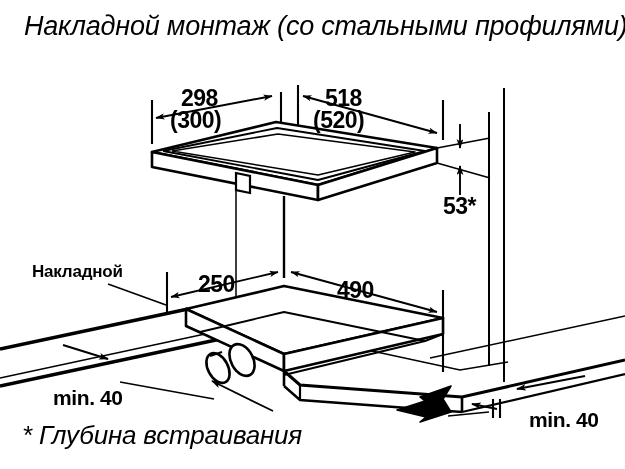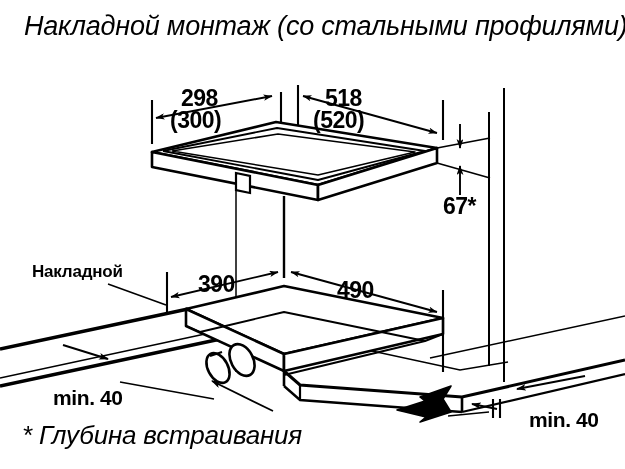--- a/index.html
+++ b/index.html
@@ -191,25 +191,25 @@
   </svg>
 
   <div class="txt title" style="left:24px; top:12px;">Накладной монтаж (со стальными профилями)</div>
 
   <div class="txt dim" style="left:181px; top:86px;text-align:right;">298</div>
   <div class="txt dim" style="left:170px; top:108px;">(300)</div>
 
   <div class="txt dim" style="left:325px; top:86px;">518</div>
   <div class="txt dim" style="left:313px; top:108px;">(520)</div>
 
-  <div class="txt dim" style="left:443px; top:194px;">67*</div>
+  <div class="txt dim" style="left:443px; top:194px;">53*</div>
 
   <div class="txt label" style="left:32px; top:263px;">Накладной</div>
 
-  <div class="txt dim" style="left:198px; top:272px;">390</div>
+  <div class="txt dim" style="left:198px; top:272px;">250</div>
   <div class="txt dim" style="left:337px; top:278px;">490</div>
 
   <div class="txt dim-sm" style="left:53px; top:387px;">min. 40</div>
   <div class="txt dim-sm" style="left:529px; top:409px;">min. 40</div>
 
 
   <div class="txt footnote" style="left:22px; top:421px;">* Глубина встраивания</div>
 
 </div>
 

